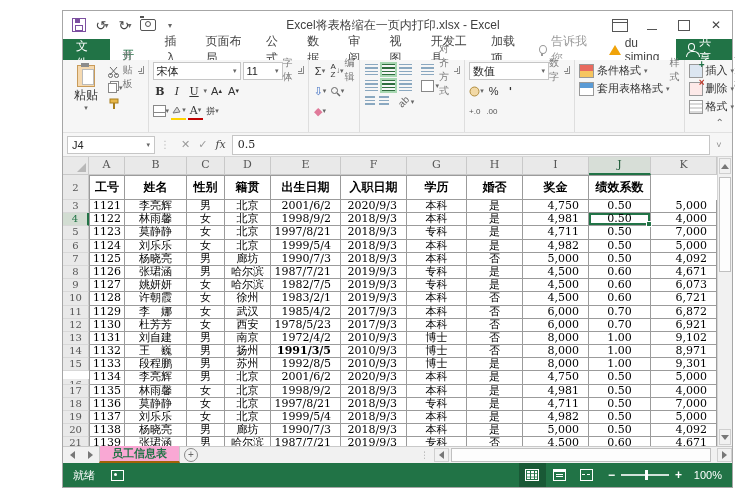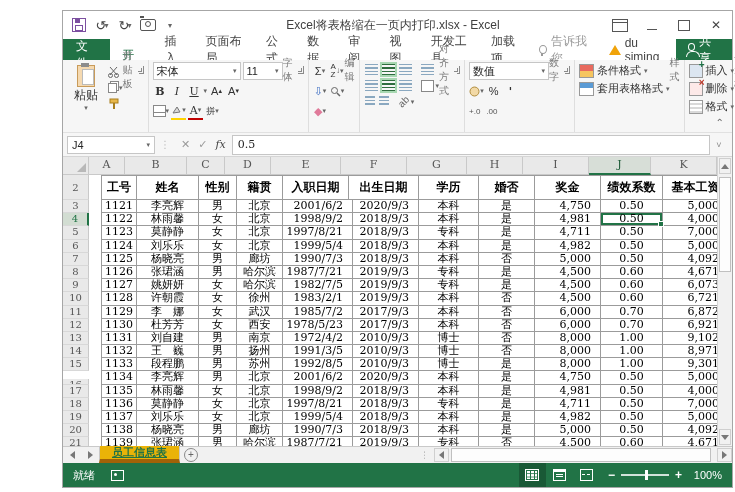--- a/index.html
+++ b/index.html
@@ -88,36 +88,36 @@
   .corner:after{content:"";position:absolute;right:2px;bottom:2px;width:0;height:0;border-left:9px solid transparent;border-bottom:9px solid #b8b8b8;}
   .colh{background:#e9e9e9;border-right:1px solid #c9c9c9;border-bottom:1px solid #c9c9c9;
     font-family:"DejaVu Serif",serif;font-size:11px;color:#555;text-align:center;line-height:16px;height:18px;box-sizing:border-box;}
   .colh.sel{background:#d7ded7;border-bottom:2px solid #217346;color:#1e5c38;}
   .gut{width:26px;min-width:26px;background:#e9e9e9;border-right:1px solid #c9c9c9;border-bottom:1px solid #d8d8d8;
     font-family:"DejaVu Serif",serif;font-size:10px;color:#555;text-align:center;box-sizing:border-box;overflow:hidden;}
   .gut.sel{background:#d2ddd2;color:#217346;border-right:2px solid #217346;}
   .cell{border-right:1px solid #9b9b9b;border-bottom:1px solid #9b9b9b;box-sizing:border-box;
     font-family:"DejaVu Serif",serif;font-size:11px;color:#000;white-space:nowrap;overflow:hidden;background:#fff;}
   .grow.h2 .cell{font-weight:bold;font-size:12px;border-top:1px solid #9b9b9b;}
-  .cell.first{border-left:1px solid #9b9b9b;margin-left:12px;}
+  .cell.first{border-left:1px solid #9b9b9b;}
   .al-c{text-align:center;}
   .al-r{text-align:right;padding-right:9px;}
   .cell.selcell{position:relative;box-shadow:inset 0 0 0 2px #217346;z-index:3;overflow:visible;}
   .cell.selcell:after{content:"";position:absolute;right:-2px;bottom:-2px;width:4px;height:4px;background:#217346;border:1px solid #fff;z-index:4;}
   
   .vscroll{position:absolute;right:0;top:0;bottom:0;width:15px;background:#f1f1f1;border-left:1px solid #d4d4d4;box-sizing:border-box;}
   .varr{position:absolute;left:1px;right:1px;height:16px;background:#f1f1f1;border:1px solid #cfcfcf;display:flex;align-items:center;justify-content:center;box-sizing:border-box;}
   .varr.up{top:1px;} .varr.dn{bottom:1px;}
   .tri-u{width:0;height:0;border-left:4px solid transparent;border-right:4px solid transparent;border-bottom:5px solid #777;}
   .tri-d{width:0;height:0;border-left:4px solid transparent;border-right:4px solid transparent;border-top:5px solid #777;}
   .vthumb{position:absolute;left:1px;right:1px;top:20px;height:95px;background:#fdfdfd;border:1px solid #c0c0c0;box-sizing:border-box;}
   
   .tabbar{position:absolute;left:0;right:0;bottom:24px;height:17px;background:#f1f1f1;border-top:1px solid #c9c9c9;display:flex;align-items:stretch;box-sizing:border-box;font-size:11px;}
   .navarr{width:18px;display:flex;align-items:center;justify-content:center;color:#888;font-size:9px;}
-  .sheettab{background:#eab308;color:#217346;font-weight:bold;display:flex;align-items:center;padding:0 12px;border:1px solid #c9c9c9;border-top:none;border-bottom:4px solid #a16207;box-sizing:border-box;margin-top:-1px;text-decoration:underline;}
+  .sheettab{background:#f9a8d4;color:#217346;font-weight:bold;display:flex;align-items:center;padding:0 12px;border:1px solid #c9c9c9;border-top:none;border-bottom:2px solid #a16207;box-sizing:border-box;margin-top:-1px;}
   .addsheet{width:22px;display:flex;align-items:center;justify-content:center;color:#666;}
   .plusc{width:12px;height:12px;border:1px solid #8a8a8a;border-radius:50%;display:flex;align-items:center;justify-content:center;font-size:10px;line-height:10px;color:#666;}
   .tdots{margin-left:auto;color:#aaa;display:flex;align-items:center;font-size:9px;}
   .hscroll{display:flex;align-items:stretch;width:298px;}
   .harr{width:15px;background:#f1f1f1;border:1px solid #cfcfcf;display:flex;align-items:center;justify-content:center;box-sizing:border-box;margin:1px 0;}
   .tri-l{width:0;height:0;border-top:4px solid transparent;border-bottom:4px solid transparent;border-right:5px solid #777;}
   .tri-r{width:0;height:0;border-top:4px solid transparent;border-bottom:4px solid transparent;border-left:5px solid #777;}
   .htrack{flex:1;position:relative;background:#f1f1f1;margin:1px 0;}
   .hthumb{position:absolute;left:2px;right:6px;top:0;bottom:0;background:#fdfdfd;border:1px solid #c0c0c0;}
   
@@ -456,27 +456,26 @@
           <div class="colh" style="width: 66px; min-width: 66px;">I</div>
           <div class="colh sel" style="width: 62px; min-width: 62px;">J</div>
           <div class="colh" style="width: 66px; min-width: 66px;">K</div>
         </div>
         <div class="grow h2" style="height: 25px;">
           <div class="gut" style="line-height: 25px;">2</div>
           <div class="cell al-c first" style="width: 36px; min-width: 36px; line-height: 23px;">工号</div>
           <div class="cell al-c" style="width: 62px; min-width: 62px; line-height: 23px;">姓名</div>
           <div class="cell al-c" style="width: 38px; min-width: 38px; line-height: 23px;">性别</div>
           <div class="cell al-c" style="width: 46px; min-width: 46px; line-height: 23px;">籍贯</div>
+          <div class="cell al-c" style="width: 70px; min-width: 70px; line-height: 23px;">出生日期</div>
           <div class="cell al-c" style="width: 66px; min-width: 66px; line-height: 23px;">入职日期</div>
-          <div class="cell al-c" style="width: 70px; min-width: 70px; line-height: 23px;">出生日期</div>
           <div class="cell al-c" style="width: 60px; min-width: 60px; line-height: 23px;">学历</div>
           <div class="cell al-c" style="width: 56px; min-width: 56px; line-height: 23px;">婚否</div>
           <div class="cell al-c" style="width: 66px; min-width: 66px; line-height: 23px;">奖金</div>
           <div class="cell al-c" style="width: 62px; min-width: 62px; line-height: 23px;">绩效系数</div>
-          <div class="cell al-c" style="width: 66px; min-width: 66px; line-height: 23px;">基本工资</div>
         </div>
         <div class="grow" style="height: 13.2px;">
           <div class="gut" style="line-height: 12px;">3</div>
           <div class="cell al-c first" style="width: 36px; min-width: 36px; line-height: 12px;">1121</div>
           <div class="cell al-c" style="width: 62px; min-width: 62px; line-height: 12px;">李亮辉</div>
           <div class="cell al-c" style="width: 38px; min-width: 38px; line-height: 12px;">男</div>
           <div class="cell al-c" style="width: 46px; min-width: 46px; line-height: 12px;">北京</div>
           <div class="cell al-r" style="width: 70px; min-width: 70px; line-height: 12px;">2001/6/2</div>
           <div class="cell al-r" style="width: 66px; min-width: 66px; line-height: 12px;">2020/9/3</div>
           <div class="cell al-c" style="width: 60px; min-width: 60px; line-height: 12px;">本科</div>
@@ -582,21 +581,21 @@
           <div class="cell al-r" style="width: 66px; min-width: 66px; line-height: 12px;">4,500</div>
           <div class="cell al-c" style="width: 62px; min-width: 62px; line-height: 12px;">0.60</div>
           <div class="cell al-r" style="width: 66px; min-width: 66px; line-height: 12px;">6,721</div>
         </div>
         <div class="grow" style="height: 13.2px;">
           <div class="gut" style="line-height: 12px;">11</div>
           <div class="cell al-c first" style="width: 36px; min-width: 36px; line-height: 12px;">1129</div>
           <div class="cell al-c" style="width: 62px; min-width: 62px; line-height: 12px;">李　娜</div>
           <div class="cell al-c" style="width: 38px; min-width: 38px; line-height: 12px;">女</div>
           <div class="cell al-c" style="width: 46px; min-width: 46px; line-height: 12px;">武汉</div>
-          <div class="cell al-r" style="width: 70px; min-width: 70px; line-height: 12px;">1985/7/2</div>
+          <div class="cell al-r" style="width: 70px; min-width: 70px; line-height: 12px;">1985/4/2</div>
           <div class="cell al-r" style="width: 66px; min-width: 66px; line-height: 12px;">2017/9/3</div>
           <div class="cell al-c" style="width: 60px; min-width: 60px; line-height: 12px;">本科</div>
           <div class="cell al-c" style="width: 56px; min-width: 56px; line-height: 12px;">否</div>
           <div class="cell al-r" style="width: 66px; min-width: 66px; line-height: 12px;">6,000</div>
           <div class="cell al-c" style="width: 62px; min-width: 62px; line-height: 12px;">0.70</div>
           <div class="cell al-r" style="width: 66px; min-width: 66px; line-height: 12px;">6,872</div>
         </div>
         <div class="grow" style="height: 13.2px;">
           <div class="gut" style="line-height: 12px;">12</div>
           <div class="cell al-c first" style="width: 36px; min-width: 36px; line-height: 12px;">1130</div>
@@ -624,21 +623,21 @@
           <div class="cell al-r" style="width: 66px; min-width: 66px; line-height: 12px;">8,000</div>
           <div class="cell al-c" style="width: 62px; min-width: 62px; line-height: 12px;">1.00</div>
           <div class="cell al-r" style="width: 66px; min-width: 66px; line-height: 12px;">9,102</div>
         </div>
         <div class="grow" style="height: 13.2px;">
           <div class="gut" style="line-height: 12px;">14</div>
           <div class="cell al-c first" style="width: 36px; min-width: 36px; line-height: 12px;">1132</div>
           <div class="cell al-c" style="width: 62px; min-width: 62px; line-height: 12px;">王　巍</div>
           <div class="cell al-c" style="width: 38px; min-width: 38px; line-height: 12px;">男</div>
           <div class="cell al-c" style="width: 46px; min-width: 46px; line-height: 12px;">扬州</div>
-          <div class="cell al-r" style="width: 70px; min-width: 70px; line-height: 12px;">1991/3/5</div>
+          <div class="cell al-r" style="width: 70px; min-width: 70px; line-height: 12px; font-weight: bold;">1991/3/5</div>
           <div class="cell al-r" style="width: 66px; min-width: 66px; line-height: 12px;">2010/9/3</div>
           <div class="cell al-c" style="width: 60px; min-width: 60px; line-height: 12px;">博士</div>
           <div class="cell al-c" style="width: 56px; min-width: 56px; line-height: 12px;">否</div>
           <div class="cell al-r" style="width: 66px; min-width: 66px; line-height: 12px;">8,000</div>
           <div class="cell al-c" style="width: 62px; min-width: 62px; line-height: 12px;">1.00</div>
           <div class="cell al-r" style="width: 66px; min-width: 66px; line-height: 12px;">8,971</div>
         </div>
         <div class="grow" style="height: 13.2px;">
           <div class="gut" style="line-height: 12px;">15</div>
           <div class="cell al-c first" style="width: 36px; min-width: 36px; line-height: 12px;">1133</div>

